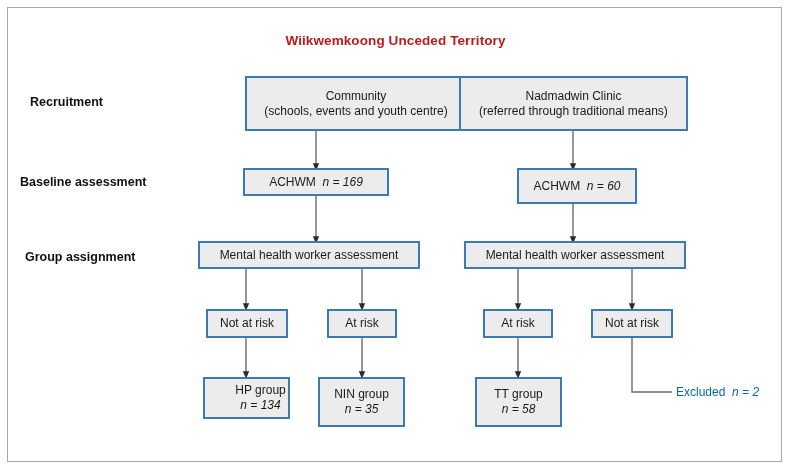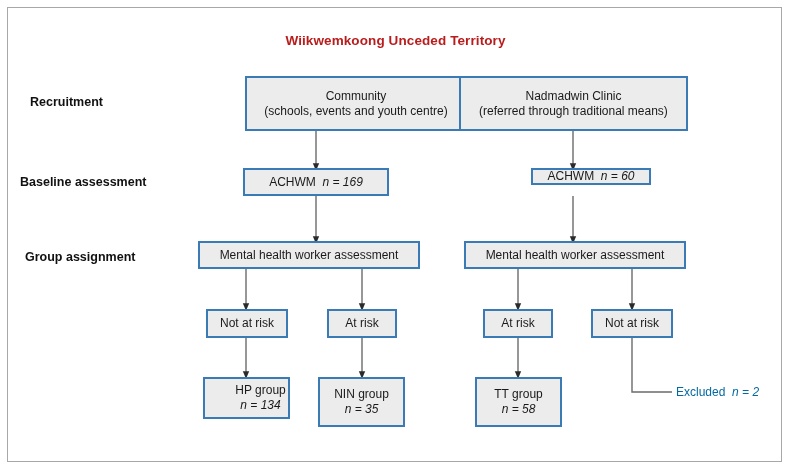--- a/index.html
+++ b/index.html
@@ -132,21 +132,21 @@
     <span>Nadmadwin Clinic</span>
     <span class="line2">(referred through traditional means)</span>
   </div>
 
   <div class="node" style="left: 243px; top: 168px; width: 146px; height: 28px;">
     <span>
       <span>ACHWM</span>&nbsp;&nbsp;<em class="n">n = 169</em>
     </span>
   </div>
 
-  <div class="node" style="left: 531px; top: 168px; width: 120px; height: 17px;">
+  <div class="node" style="left: 517px; top: 168px; width: 120px; height: 36px;">
     <span>
       <span>ACHWM</span>&nbsp;&nbsp;<em class="n">n = 60</em>
     </span>
   </div>
 
   <div class="node" style="left: 198px; top: 241px; width: 222px; height: 28px;">
     <span>Mental health worker assessment</span>
   </div>
 
   <div class="node" style="left: 464px; top: 241px; width: 222px; height: 28px;">

